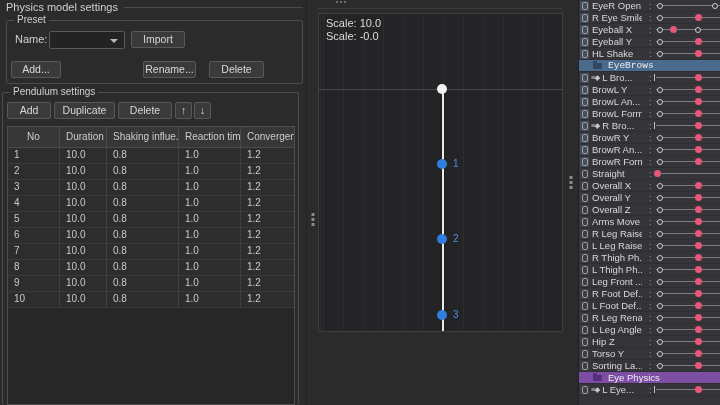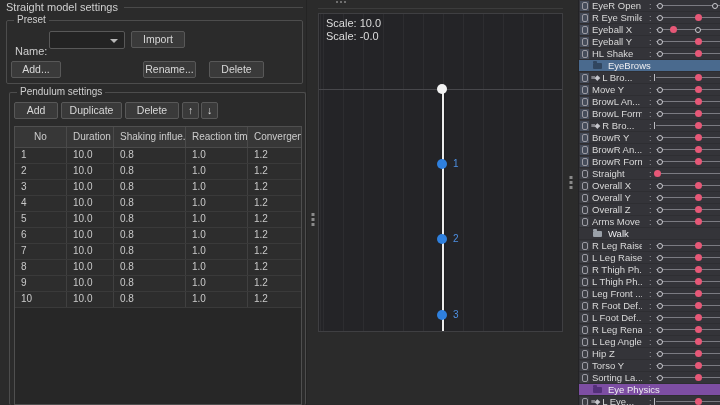--- a/index.html
+++ b/index.html
@@ -7,21 +7,21 @@
        font-family:"Liberation Sans",sans-serif;color:#d4d4d4}
   .app{position:absolute;inset:0;width:720px;height:405px}
 
   
   .left{position:absolute;left:0;top:0;width:306px;height:405px}
   .ptitle{position:absolute;left:6px;top:1px;font-size:11px;color:#cfcfcf;white-space:nowrap}
   .ptitle-line{position:absolute;left:124px;right:3px;top:7px;border-top:1px solid #4a4a4a}
   .gbox{position:absolute;border:1px solid #4d4d4d;border-radius:2px;box-sizing:border-box}
   .legend{position:absolute;top:-7px;left:7px;background:#2b2b2b;padding:0 3px;font-size:10px;color:#cfcfcf;white-space:nowrap}
   .preset-box{left:6px;top:20px;width:297px;height:64px}
-  .pend-box{left:9px;top:92px;width:297px;height:313px;border-bottom:none}
+  .pend-box{left:2px;top:92px;width:297px;height:313px;border-bottom:none}
   .lbl{position:absolute;font-size:11px;color:#cfcfcf}
   .btn{position:absolute;background:#3a3a3a;border:1px solid #585858;border-radius:2px;
        color:#d8d8d8;font-size:10.5px;text-align:center;line-height:15px;height:17px;
        box-sizing:border-box;cursor:default;white-space:nowrap;overflow:hidden}
   .dd{position:absolute;background:#232323;border:1px solid #585858;border-radius:2px;box-sizing:border-box}
   .chev{position:absolute;right:6px;top:7px;width:0;height:0;border-left:4px solid transparent;
         border-right:4px solid transparent;border-top:4px solid #b9b9b9}
 
   
   .tbl{position:absolute;left:4px;top:33px;right:3px;bottom:0;border:1px solid #4f4f4f;
@@ -82,26 +82,26 @@
   .ficon{width:9px;height:6px;border-radius:1px;margin-left:14px;position:relative;flex:none}
   .ficon:before{content:"";position:absolute;left:0;top:-2px;width:4px;height:2px;background:inherit;border-radius:1px 1px 0 0}
   .flabel{margin-left:6px;font-size:9.5px;color:#ededf0;white-space:nowrap;line-height:11px}
 </style>
 </head>
 <body>
 
 <div class="app">
 
   <div class="left">
-    <div class="ptitle">Straight model settings</div>
+    <div class="ptitle">Physics model settings</div>
     <div class="ptitle-line"></div>
 
     <div class="gbox preset-box">
       <div class="legend">Preset</div>
-      <div class="lbl" style="left:8px;top:24px">Name:</div>
+      <div class="lbl" style="left:8px;top:12px">Name:</div>
       <div class="dd" style="left:42px;top:10px;width:76px;height:18px">
         <span style="font-size:10px;line-height:18px;padding-left:4px"></span>
         <span class="chev"></span>
       </div>
       <div class="btn" style="left:124px;top:10px;width:54px">Import</div>
       <div class="btn" style="left:4px;top:40px;width:50px">Add...</div>
       <div class="btn" style="left:136px;top:40px;width:53px">Rename...</div>
       <div class="btn" style="left:202px;top:40px;width:55px">Delete</div>
     </div>
 
@@ -293,41 +293,41 @@
         <span class="sicon hl">
           <i></i>
         </span>
         <span class="sname">HL Shake</span>
         <span class="scolon">:</span>
         <span class="strack">
           <span class="mk mo" style="left: calc(7% - 3px);"></span>
           <span class="mk md" style="left: calc(65% - 3px); background: rgb(230, 88, 119);"></span>
         </span>
       </div>
-      <div class="frow" style="background: rgb(74, 106, 142);">
+      <div class="frow" style="background: rgb(74, 106, 142); font-family: Liberation Mono, monospace;">
         <span class="ficon" style="background: rgb(49, 70, 95);"></span>
         <span class="flabel">EyeBrows</span>
       </div>
       <div class="srow">
         <span class="sicon hl">
           <i></i>
         </span>
         <span class="pfx">≡◆</span>
         <span class="sname" style="width: 36px;">L Bro...</span>
         <span class="scolon">:</span>
         <span class="strack">
           <span class="mk mt" style="left: calc(2% - 3px);"></span>
           <span class="mk md" style="left: calc(65% - 3px); background: rgb(230, 88, 119);"></span>
         </span>
       </div>
       <div class="srow">
         <span class="sicon hl">
           <i></i>
         </span>
-        <span class="sname">Move Y</span>
+        <span class="sname">BrowL Y</span>
         <span class="scolon">:</span>
         <span class="strack">
           <span class="mk mo" style="left: calc(7% - 3px);"></span>
           <span class="mk md" style="left: calc(65% - 3px); background: rgb(230, 88, 119);"></span>
         </span>
       </div>
       <div class="srow">
         <span class="sicon hl">
           <i></i>
         </span>
@@ -440,24 +440,20 @@
       <div class="srow">
         <span class="sicon">
           <i></i>
         </span>
         <span class="sname">Arms Move</span>
         <span class="scolon">:</span>
         <span class="strack">
           <span class="mk mo" style="left: calc(7% - 3px);"></span>
           <span class="mk md" style="left: calc(65% - 3px); background: rgb(230, 88, 119);"></span>
         </span>
-      </div>
-      <div class="frow">
-        <span class="ficon" style="background: rgb(154, 160, 168);"></span>
-        <span class="flabel">Walk</span>
       </div>
       <div class="srow">
         <span class="sicon">
           <i></i>
         </span>
         <span class="sname">R Leg Raise</span>
         <span class="scolon">:</span>
         <span class="strack">
           <span class="mk mo" style="left: calc(7% - 3px);"></span>
           <span class="mk md" style="left: calc(65% - 3px); background: rgb(230, 88, 119);"></span>

